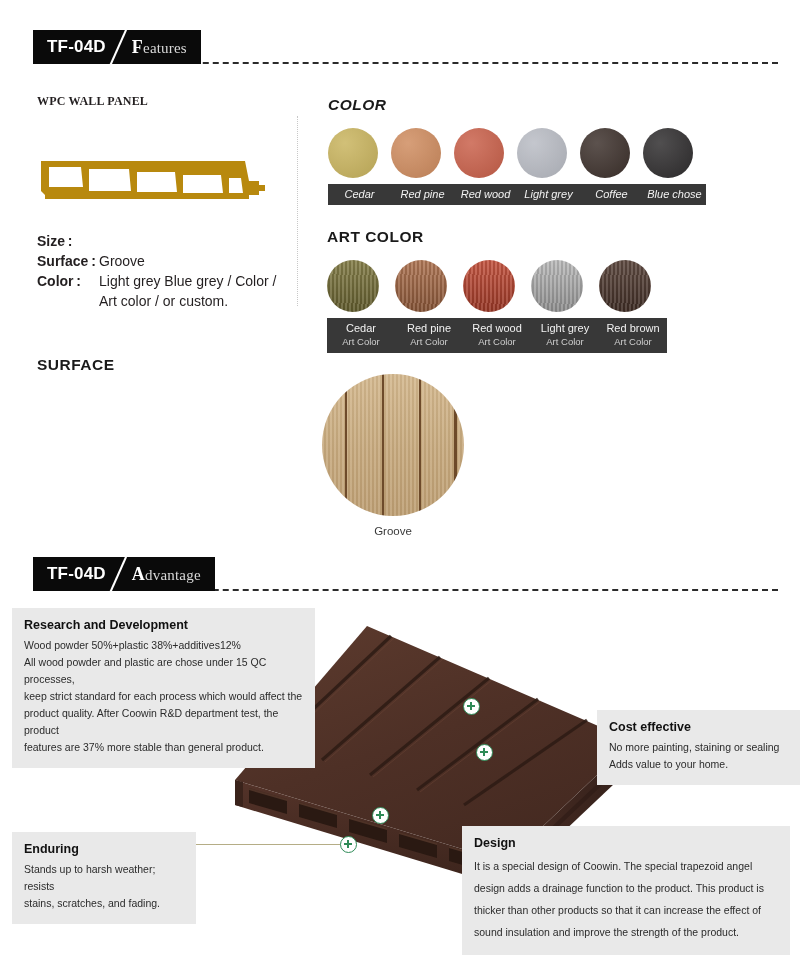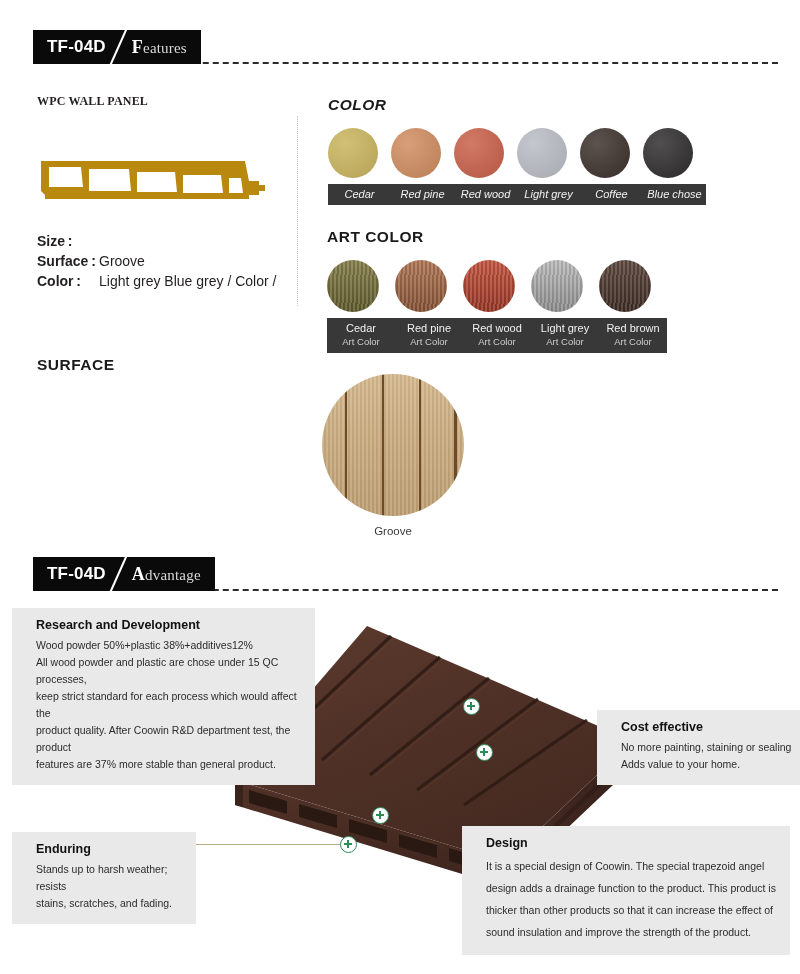--- a/index.html
+++ b/index.html
@@ -108,21 +108,21 @@
   #groove-label {
     text-align: center; font-size: 11.5px; color: #3a3a3a; margin-top: 9px;
   }
 
   
   #advantage-stage { position: absolute; left: 0; top: 600px; width: 800px; height: 374px; }
 
   .info-box {
     position: absolute;
     background: #e9e9e9;
-    padding: 10px 12px 12px 24px;
+    padding: 10px 12px 12px 12px;
   }
   .info-title { font-size: 12.5px; font-weight: bold; color: #111; margin-bottom: 5px; }
   .info-body { font-size: 10.5px; line-height: 17px; color: #2b2b2b; }
   .info-body.loose { line-height: 22px; }
 
   #box-rd   { left: 12px;  top: 8px;   width: 303px; }
   #box-cost { left: 597px; top: 110px; width: 216px; }
   #box-end  { left: 12px;  top: 232px; width: 184px; }
   #box-des  { left: 462px; top: 226px; width: 328px; }
 
@@ -176,20 +176,21 @@
     <div class="spec-row">
       <div class="spec-key">Surface :</div>
       <div class="spec-val">
           <div>Groove</div>
         </div>
     </div>
     <div class="spec-row">
       <div class="spec-key">Color :</div>
       <div class="spec-val">
         <div>Light grey Blue grey / Color /</div>
+        <div>Art color / or custom.</div>
       </div>
     </div>
   </div>
 </div>
 
 <div id="divider"></div>
 
 <div id="color-sec">
   <div class="h-sec">COLOR</div>
   <div class="sw-row" id="color-swatches">

